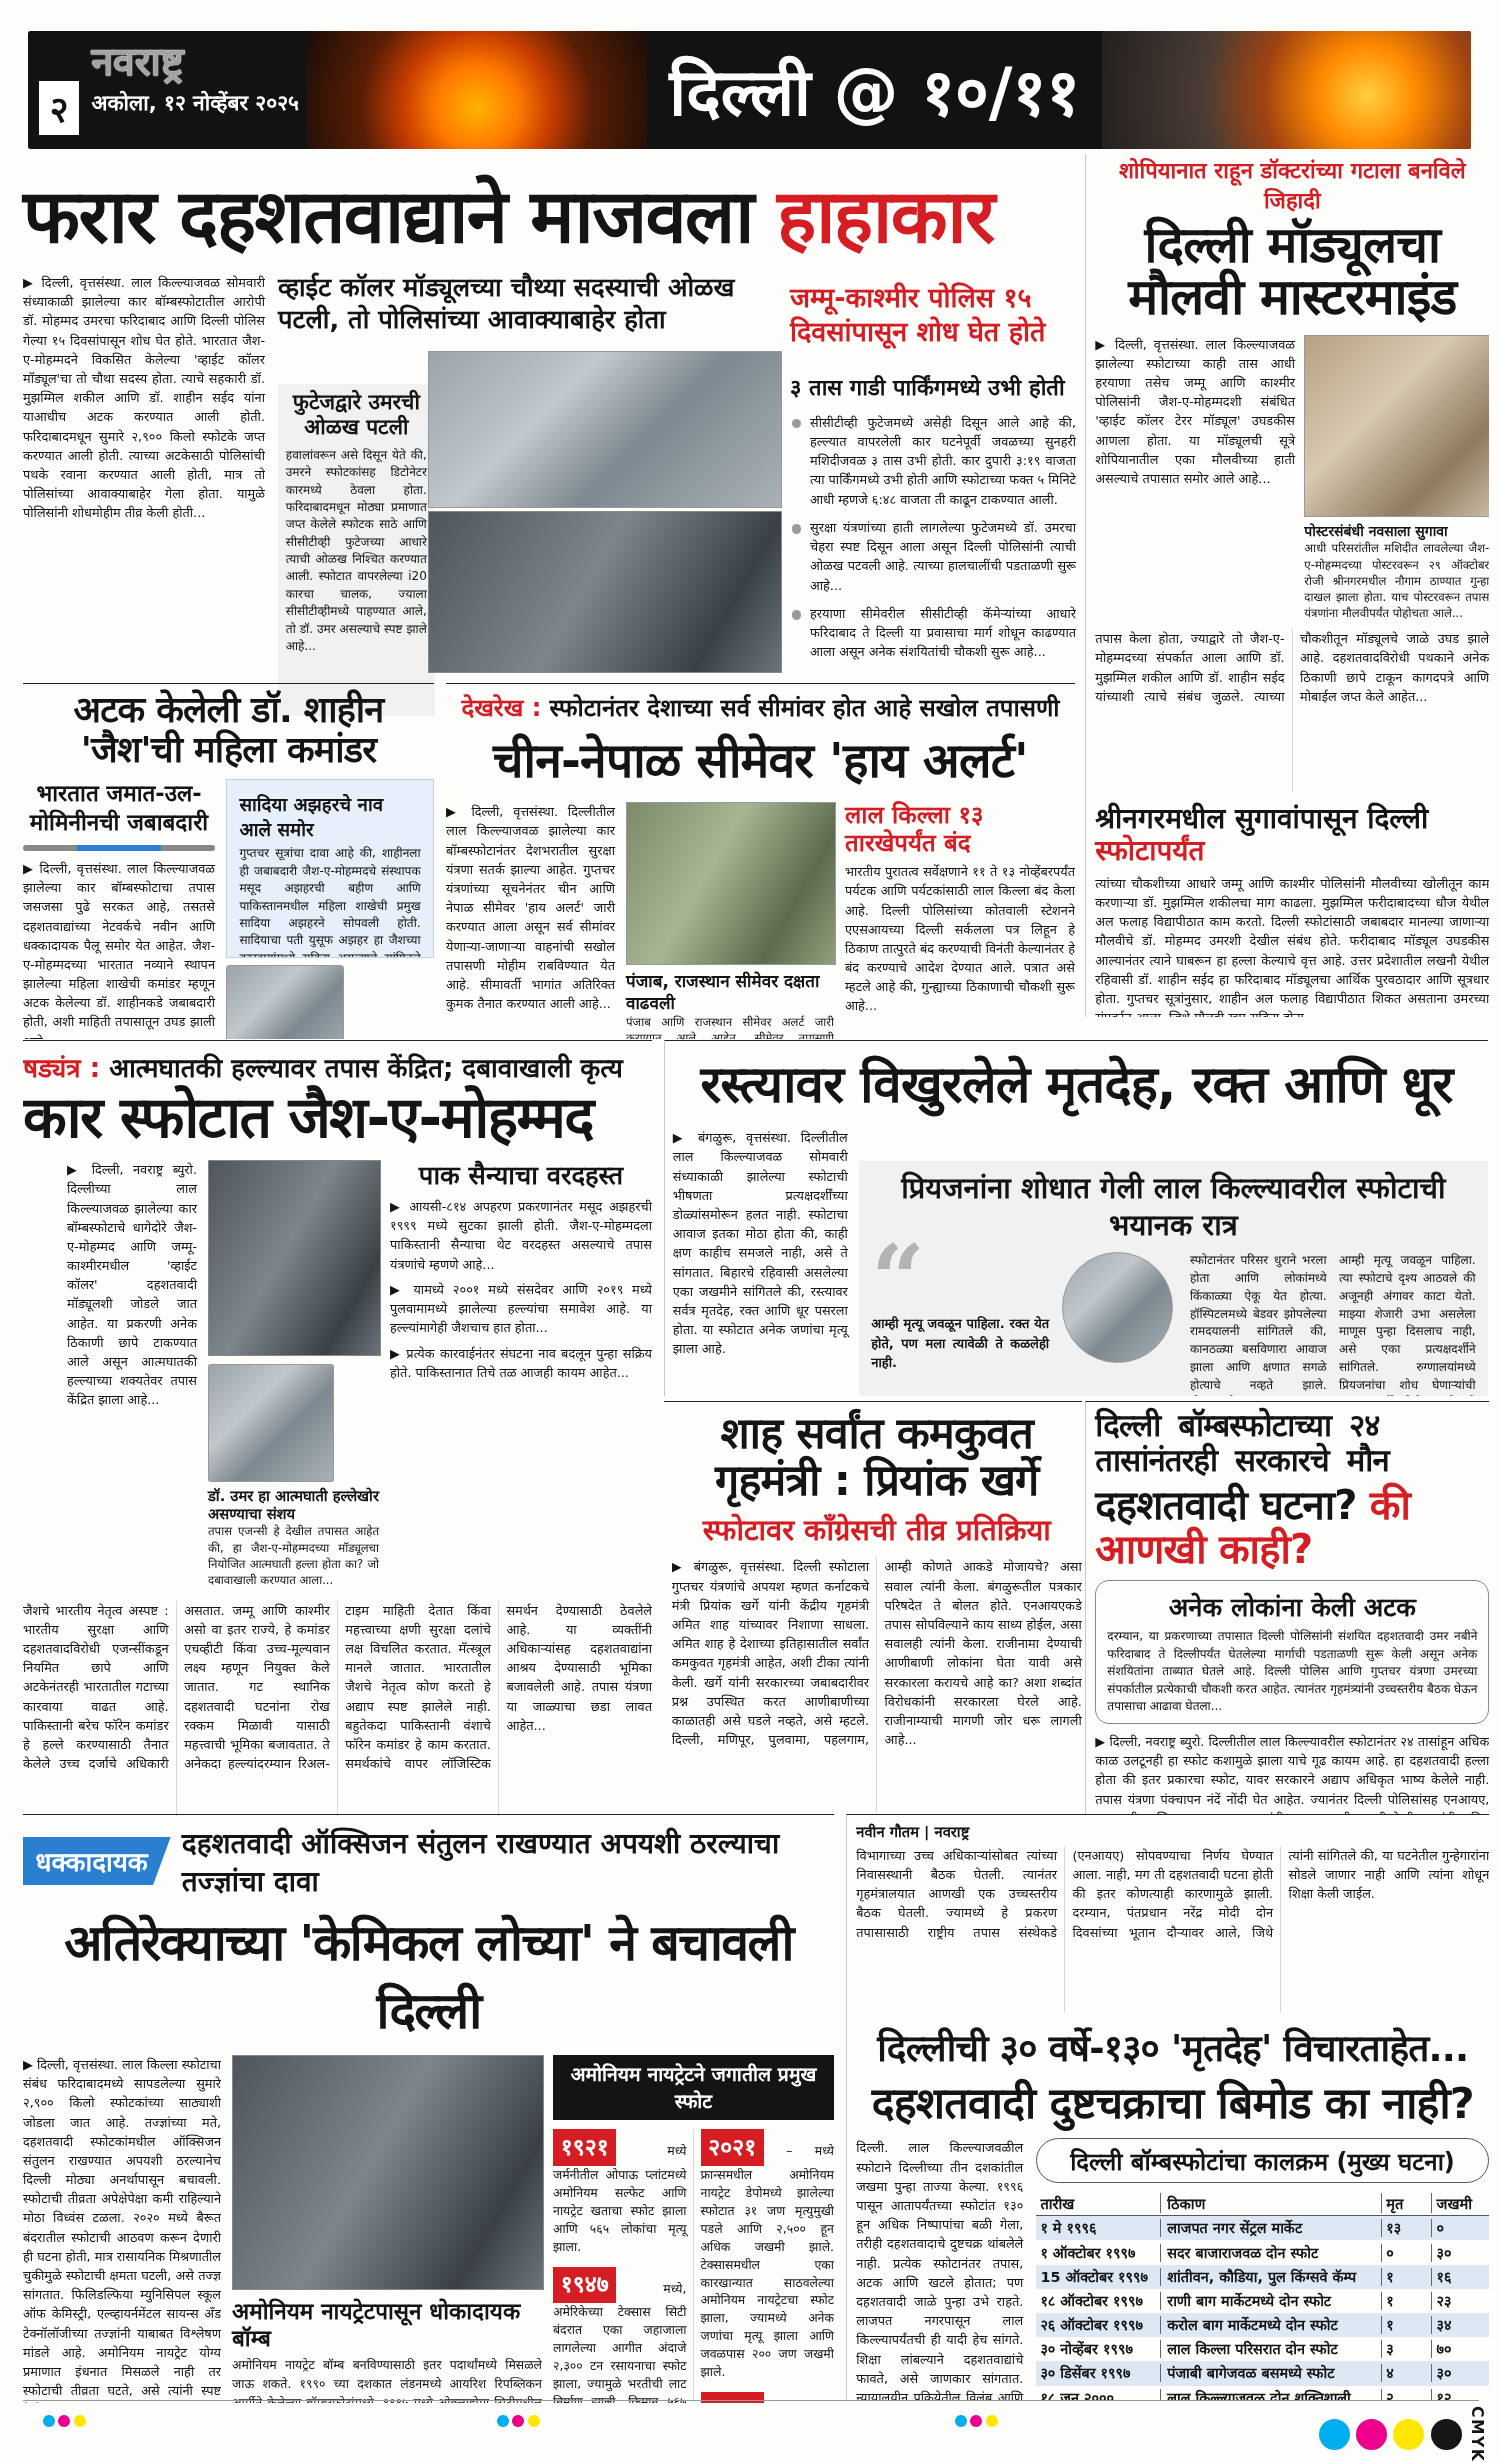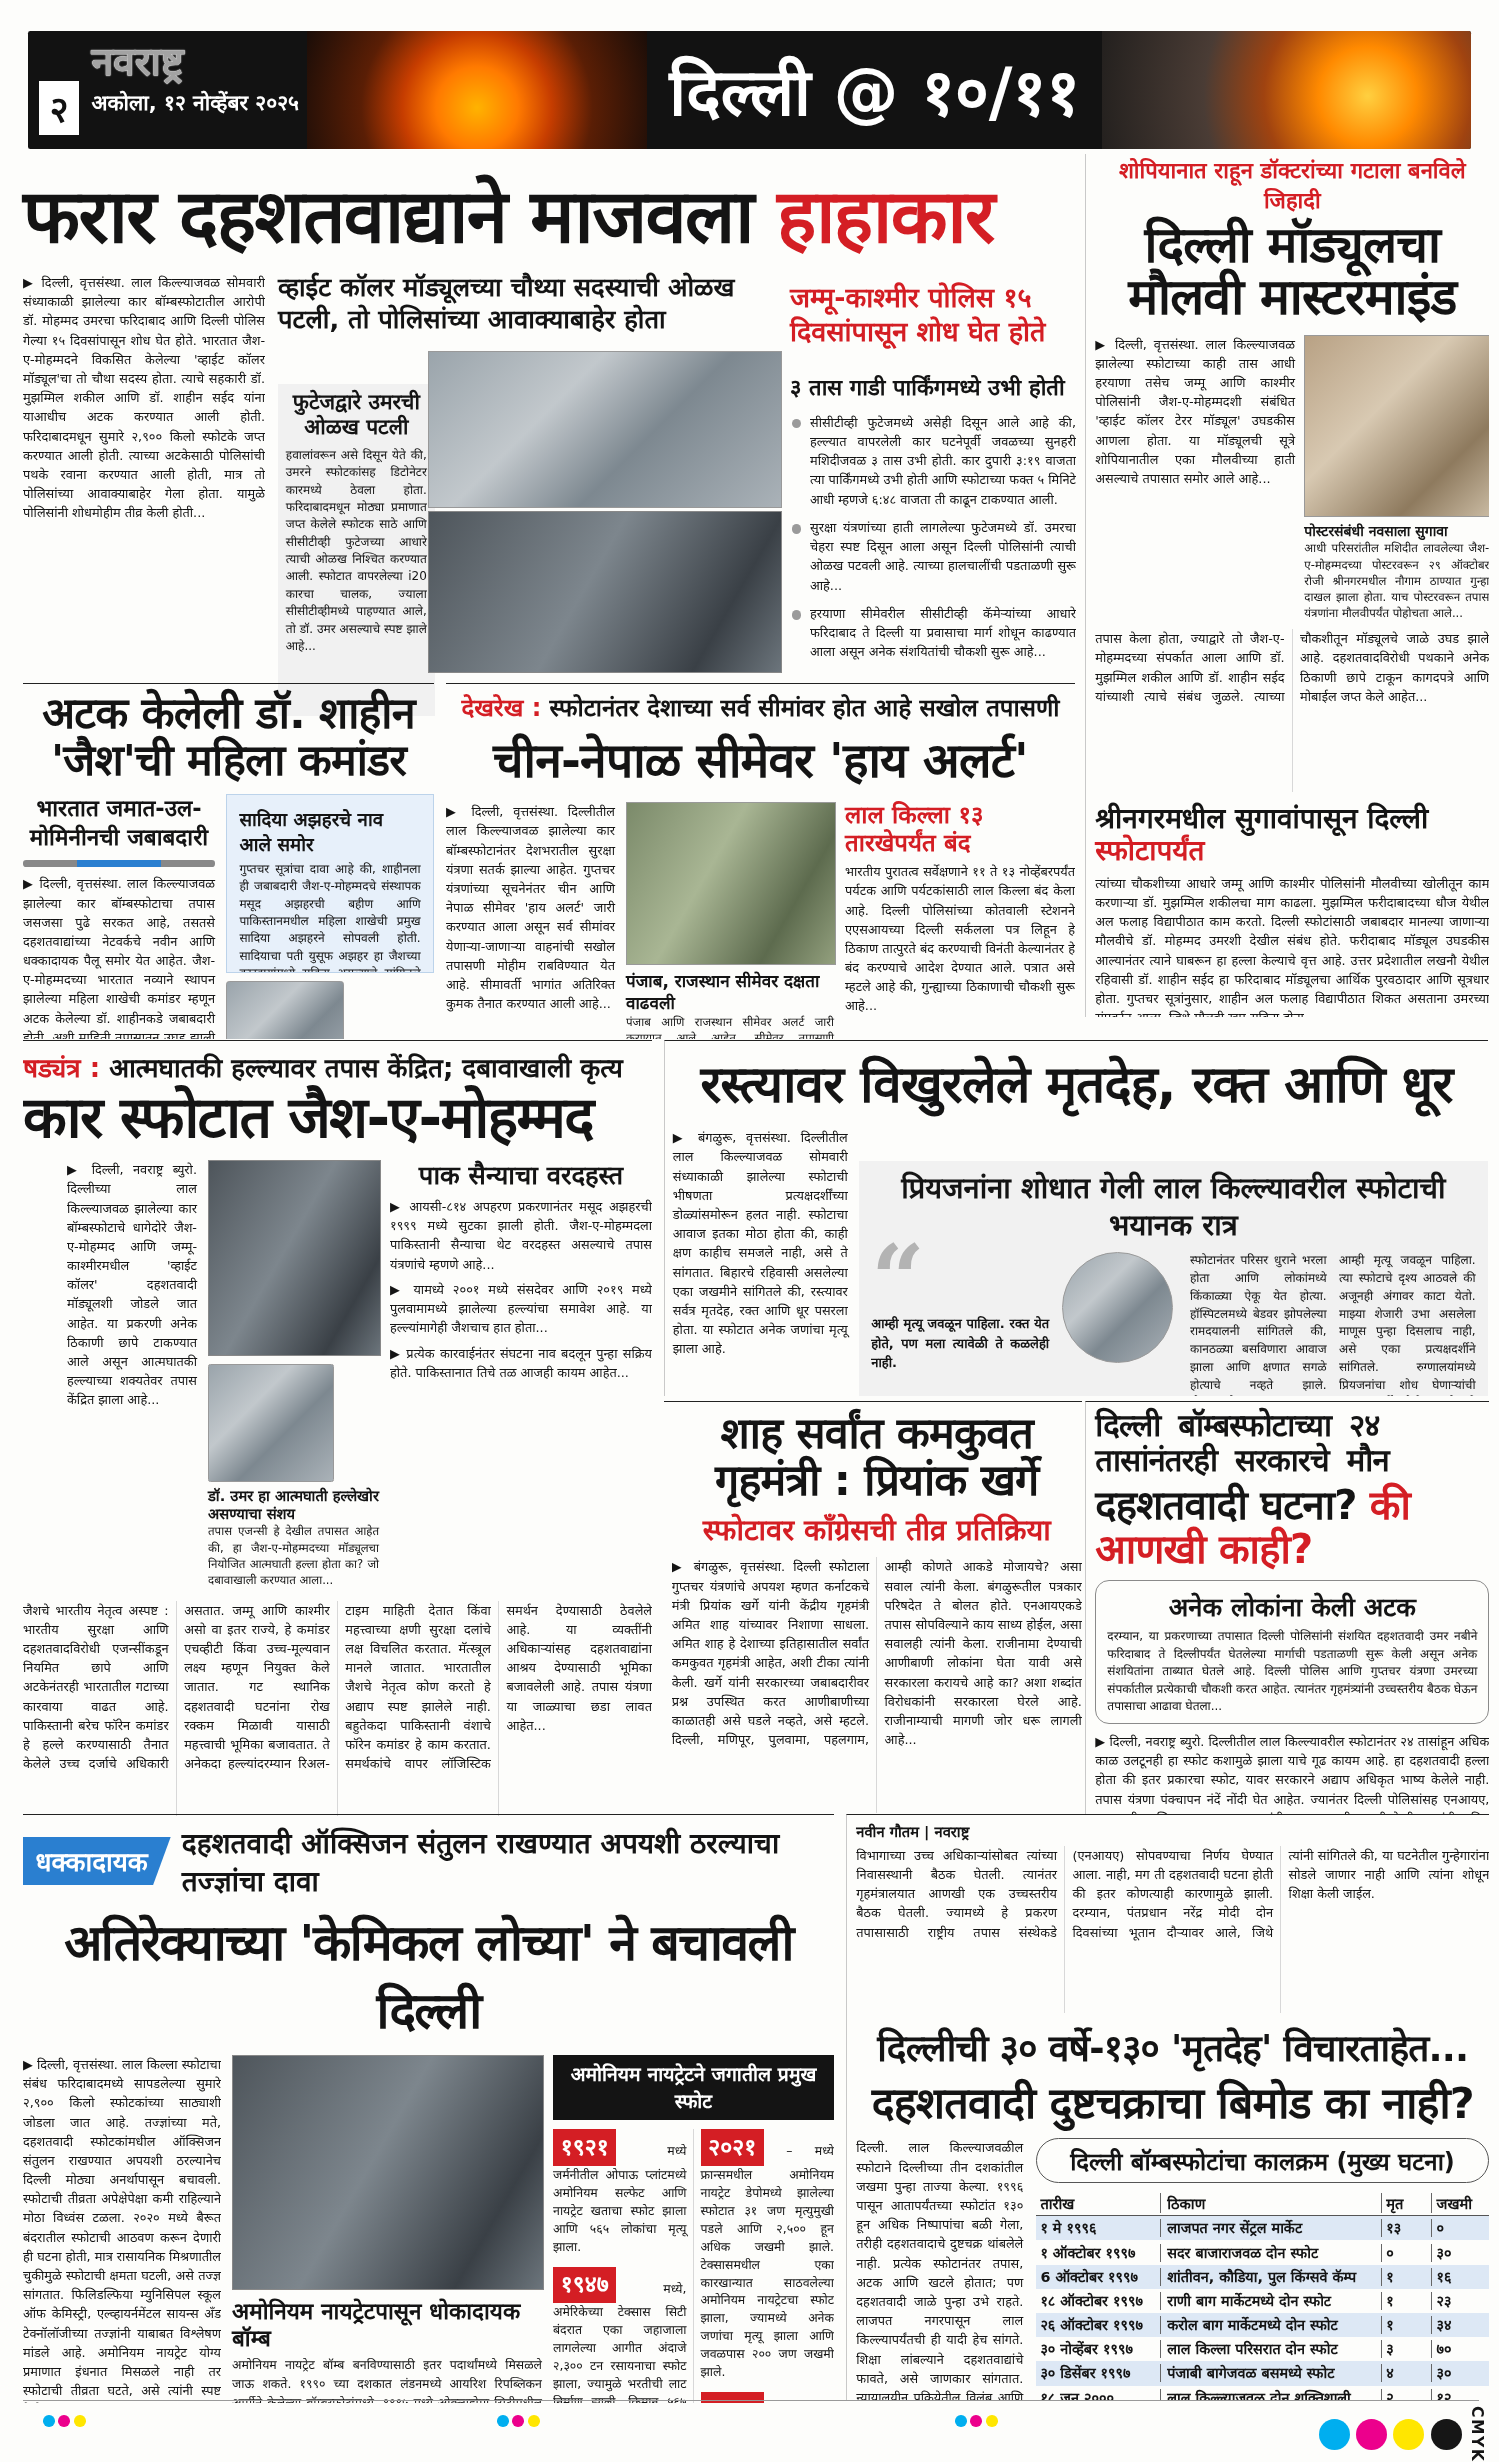--- a/index.html
+++ b/index.html
@@ -110,21 +110,21 @@
     </div>
   </div>
   <div class="body-txt jt cols-2" style="margin-top:7.8px;height:163px;overflow:hidden;">तपास केला होता, ज्याद्वारे तो जैश-ए-मोहम्मदच्या संपर्कात आला आणि डॉ. मुझम्मिल शकील आणि डॉ. शाहीन सईद यांच्याशी त्याचे संबंध जुळले. त्याच्या चौकशीतून मॉड्यूलचे जाळे उघड झाले आहे. दहशतवादविरोधी पथकाने अनेक ठिकाणी छापे टाकून कागदपत्रे आणि मोबाईल जप्त केले आहेत...</div>
   <div class="b" style="font-size:28px;margin-top:11px;line-height:1.15;">
     <span>श्रीनगरमधील सुगावांपासून दिल्ली </span><span class="red">स्फोटापर्यंत</span>
   </div>
   <div class="body-txt jt" style="margin-top:6.2px;">त्यांच्या चौकशीच्या आधारे जम्मू आणि काश्मीर पोलिसांनी मौलवीच्या खोलीतून काम करणाऱ्या डॉ. मुझम्मिल शकीलचा माग काढला. मुझम्मिल फरीदाबादच्या धौज येथील अल फलाह विद्यापीठात काम करतो. दिल्ली स्फोटांसाठी जबाबदार मानल्या जाणाऱ्या मौलवीचे डॉ. मोहम्मद उमरशी देखील संबंध होते. फरीदाबाद मॉड्यूल उघडकीस आल्यानंतर त्याने घाबरून हा हल्ला केल्याचे वृत्त आहे. उत्तर प्रदेशातील लखनौ येथील रहिवासी डॉ. शाहीन सईद हा फरिदाबाद मॉड्यूलचा आर्थिक पुरवठादार आणि सूत्रधार होता. गुप्तचर सूत्रांनुसार, शाहीन अल फलाह विद्यापीठात शिकत असताना उमरच्या संपर्कात आला, जिथे मौलवी खूप सक्रिय होता.</div>
 </div>
 
 <div class="abs rule-t" style="left:23px;top:683px;width:411px;height:349px;padding-top:6.2px;overflow:hidden;">
-  <div class="b ctr" style="font-size:43px;line-height:1.1;letter-spacing:-0.8px;">
+  <div class="b ctr" style="font-size:36px;line-height:1.1;letter-spacing:-0.8px;">
     <div>अटक केलेली डॉ. शाहीन</div>
     <div>'जैश'ची महिला कमांडर</div>
   </div>
   <div style="display:flex;gap:11px;margin-top:9.3px;">
     <div style="width:192px;flex:none;">
       <div class="b ctr" style="font-size:22.5px;line-height:1.3;">भारतात जमात-उल-मोमिनीनची जबाबदारी</div>
       <div style="margin:7.8px 0;height:6.2px;background:linear-gradient(90deg,#888 0 28%,#2a7fd0 28% 72%,#888 72% 100%);border-radius:3.1px;"></div>
       <div class="body-txt jt">▶ दिल्ली, वृत्तसंस्था. लाल किल्ल्याजवळ झालेल्या कार बॉम्बस्फोटाचा तपास जसजसा पुढे सरकत आहे, तसतसे दहशतवाद्यांच्या नेटवर्कचे नवीन आणि धक्कादायक पैलू समोर येत आहेत. जैश-ए-मोहम्मदच्या भारतात नव्याने स्थापन झालेल्या महिला शाखेची कमांडर म्हणून अटक केलेल्या डॉ. शाहीनकडे जबाबदारी होती, अशी माहिती तपासातून उघड झाली आहे...</div>
     </div>
     <div style="flex:1;">
@@ -293,21 +293,21 @@
             </div>
 
             <div class="krow">
               <div class="c-date">१ ऑक्टोबर १९९७</div>
               <div class="c-place">सदर बाजाराजवळ दोन स्फोट</div>
               <div class="c-dead">०</div>
               <div class="c-inj">३०</div>
             </div>
 
             <div class="krow">
-              <div class="c-date">6 ऑक्टोबर १९९७</div>
+              <div class="c-date">15 ऑक्टोबर १९९७</div>
               <div class="c-place">शांतीवन, कौडिया, पुल किंग्सवे कॅम्प</div>
               <div class="c-dead">१</div>
               <div class="c-inj">१६</div>
             </div>
 
             <div class="krow">
               <div class="c-date">१८ ऑक्टोबर १९९७</div>
               <div class="c-place">राणी बाग मार्केटमध्ये दोन स्फोट</div>
               <div class="c-dead">१</div>
               <div class="c-inj">२३</div>

